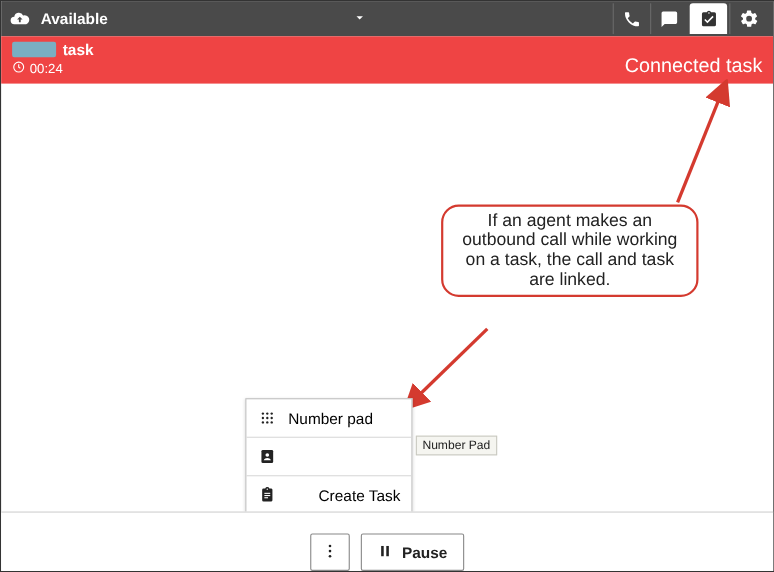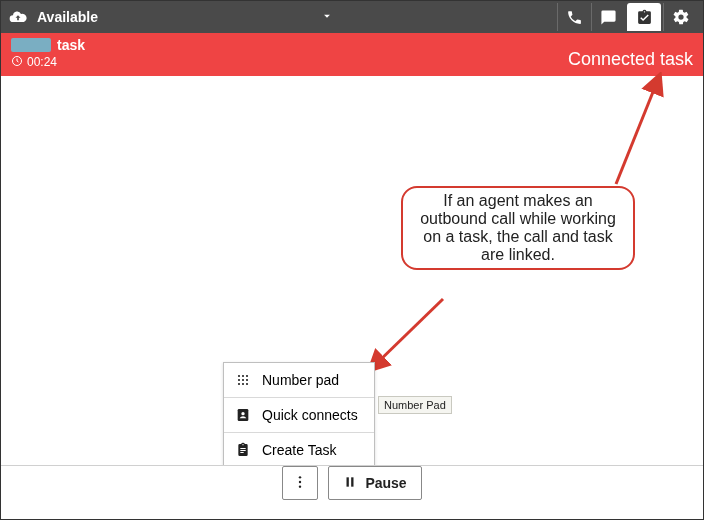--- a/index.html
+++ b/index.html
@@ -106,41 +106,41 @@
     box-shadow:0 1px 3px rgba(0,0,0,0.15);
   }
   .popup-item {
     display:flex; align-items:center;
     gap:10px;
     padding:8px 10px;
     border-bottom:1px solid #d9d9d9;
     font-size:14px;
     cursor:pointer;
   }
-  .popup-item:last-child { border-bottom:none; }
+  .popup-item:last-child { border-bottom:none;justify-content:space-between; }
   .popup-item .picon { width:18px; height:18px; display:flex; align-items:center; justify-content:center; color:#222; flex-shrink:0; }
 
   .tooltip {
     position:absolute;
     left:377px; top:320px;
     background:#f5f5f0;
     border:1px solid #c9c9c0;
     padding:2px 5px;
     font-size:11px;
     color:#222;
   }
 
   
   .footer {
     position:absolute;
     bottom:0; left:0; right:0;
     height:54px;
     border-top:1px solid #d0d0d0;
     display:flex;
-    align-items:flex-start;
+    align-items:flex-end;
     justify-content:center;
     gap:10px;
     background:#fff;
   }
   .btn {
     display:flex; align-items:center; justify-content:center;
     gap:8px;
     height:34px;
     border:1px solid #888;
     border-radius:2px;
@@ -255,21 +255,20 @@
       <span>Number pad</span>
     </div>
     <div class="popup-item">
       <span class="picon">
         <svg viewBox="0 0 24 24" width="16" height="16" fill="#222">
             <rect x="4" y="3" width="16" height="18" rx="2"></rect>
             <circle cx="12" cy="10" r="2.5" fill="#fff"></circle>
             <path d="M7 17c1-2 3-3 5-3s4 1 5 3" fill="#fff"></path>
           </svg>
       </span>
-      <span>Quick connects</span>
     </div>
     <div class="popup-item">
       <span class="picon">
         <svg viewBox="0 0 24 24" width="16" height="16" fill="#222">
             <path d="M17 3h-2.18A3 3 0 0012 1a3 3 0 00-2.82 2H7a2 2 0 00-2 2v14a2 2 0 002 2h10a2 2 0 002-2V5a2 2 0 00-2-2zm-5 0a1 1 0 11-1 1 1 1 0 011-1z"></path>
             <rect x="8" y="9" width="8" height="1.5" fill="#fff"></rect>
             <rect x="8" y="12" width="8" height="1.5" fill="#fff"></rect>
             <rect x="8" y="15" width="5" height="1.5" fill="#fff"></rect>
           </svg>
       </span>

